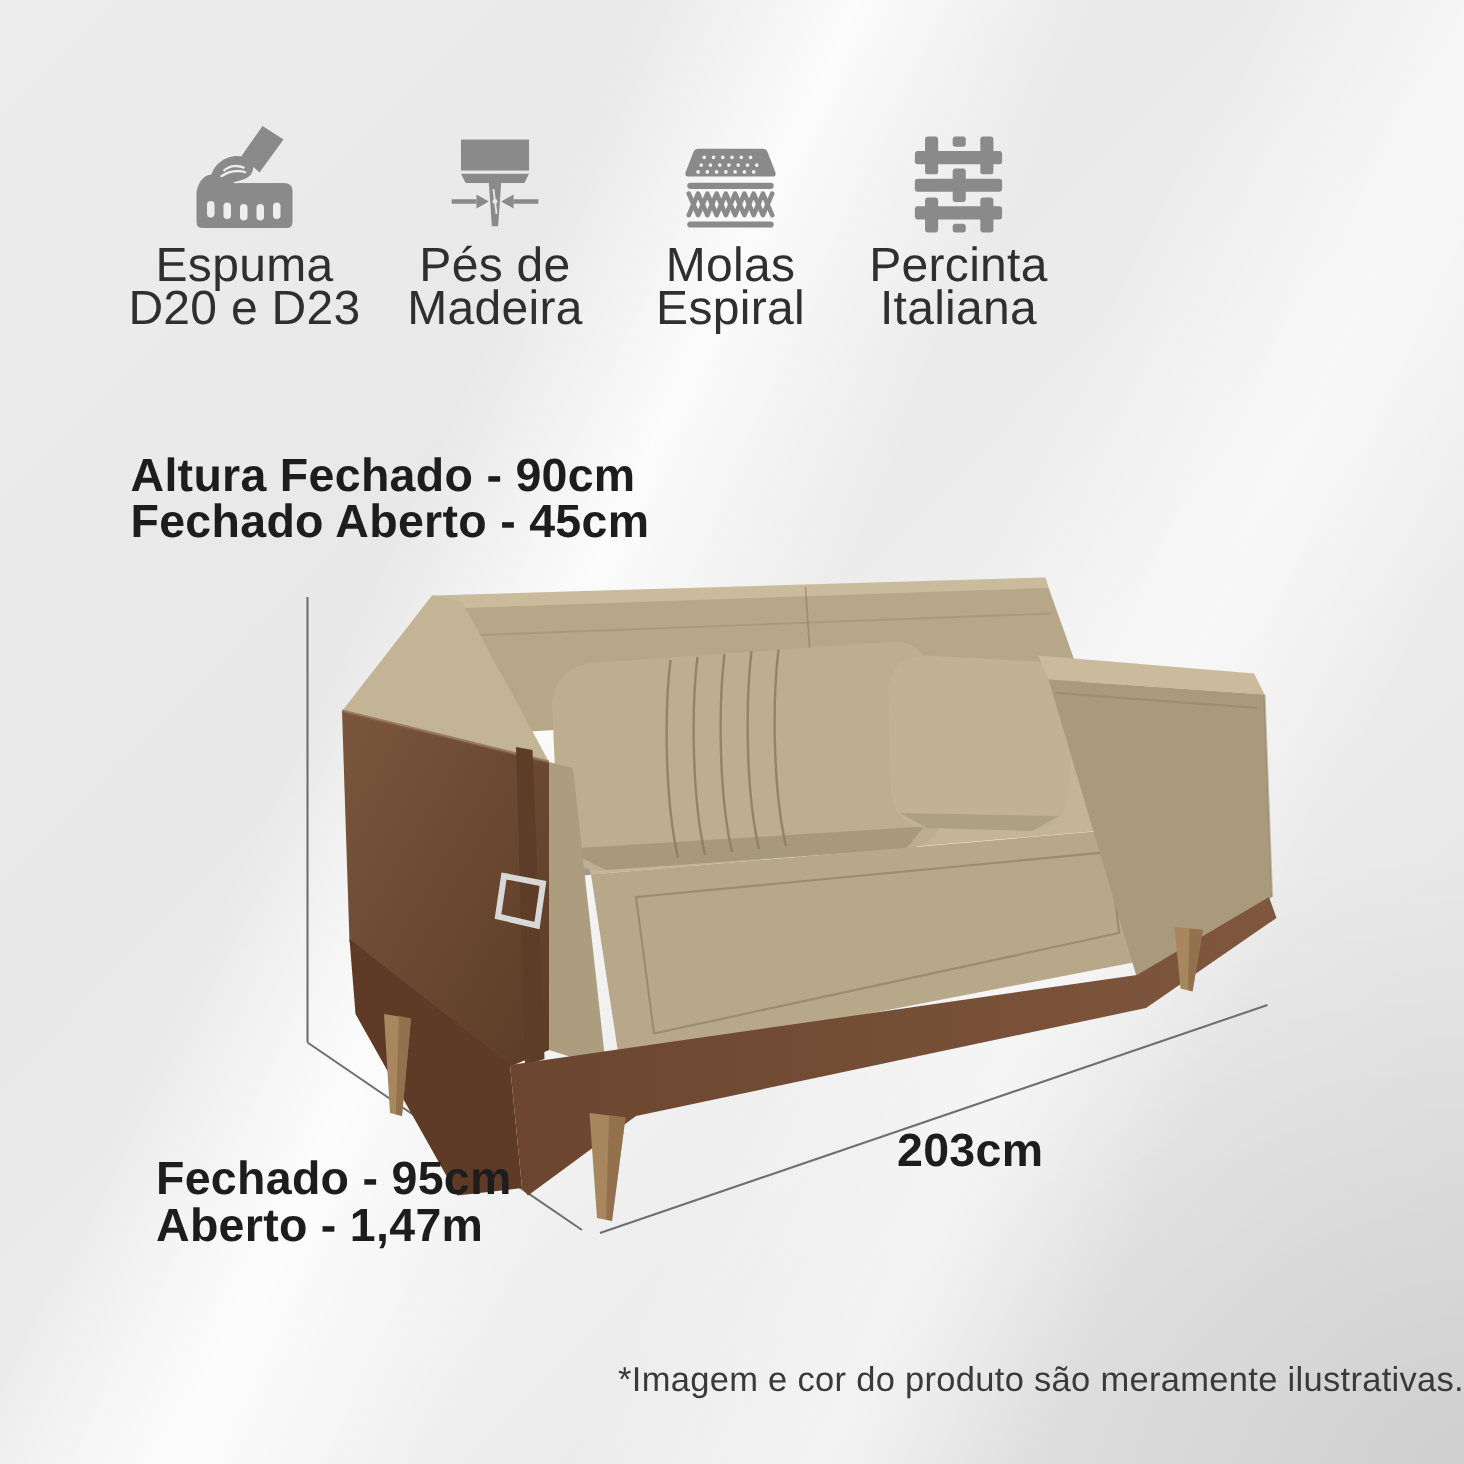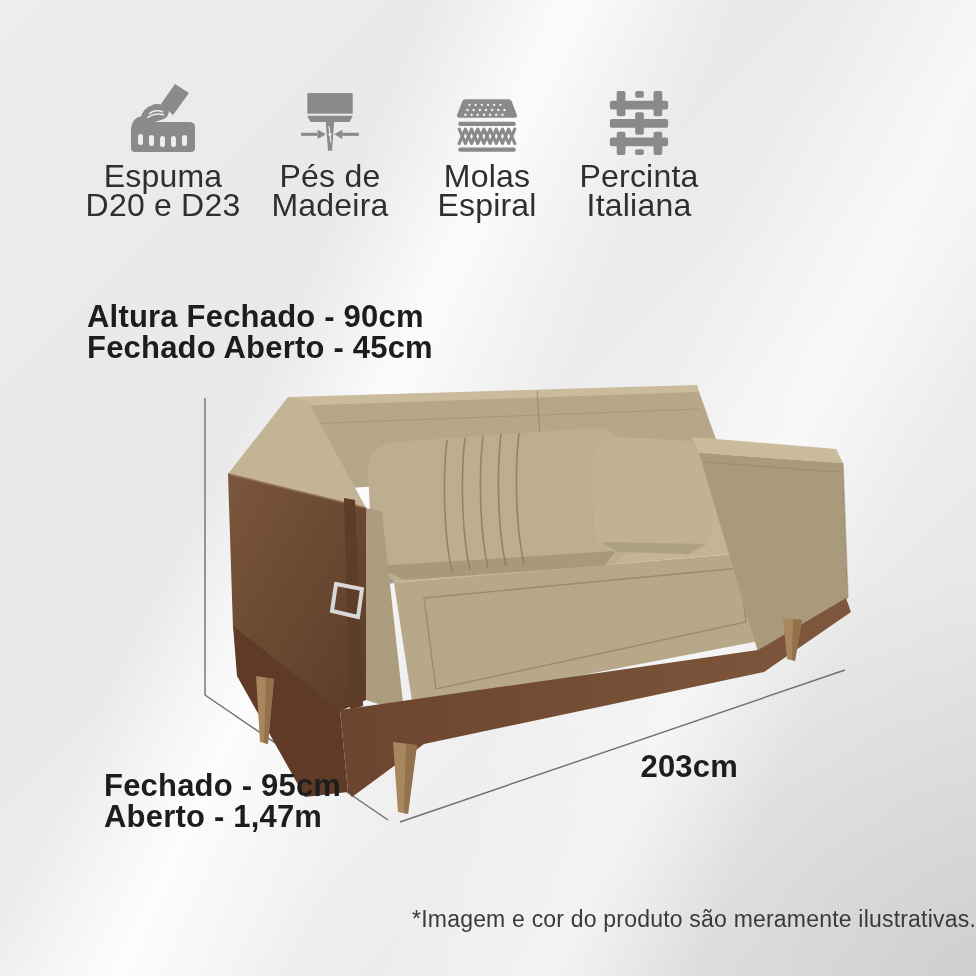--- a/index.html
+++ b/index.html
@@ -15,21 +15,21 @@
   .feature{position:absolute;top:0;width:170px;text-align:center;}
   .icon-wrap{height:158px;display:flex;align-items:flex-end;justify-content:center;padding-bottom:4px;}
   .feature-label{font-size:32px;line-height:29px;color:#2f2f2f;font-weight:500;letter-spacing:.2px;}
   .feature-label span{display:block;}
   #f1{left:78px;} #f2{left:245px;} #f3{left:402px;} #f4{left:554px;}
   .badge{position:absolute;left:779px;top:46px;}
   .dim{position:absolute;font-weight:700;color:#1d1d1d;font-size:31px;line-height:31px;letter-spacing:.2px;}
   .dim span{display:block;}
   #height-labels{left:87px;top:301px;}
   #depth-labels{left:104px;top:770px;}
-  #width-label{left:598px;top:751px;width:140px;text-align:right;}
+  #width-label{left:598px;top:751px;width:140px;text-align:left;}
   .disclaimer{position:absolute;left:0;right:0;top:906px;text-align:right;
     font-size:23px;color:#3a3a3a;font-weight:400;letter-spacing:.2px;margin-left:42px;}
   .scene{position:absolute;left:0;top:0;}
   svg{display:block;}
 </style>
 </head>
 <body>
 
 <div class="stage">
 

